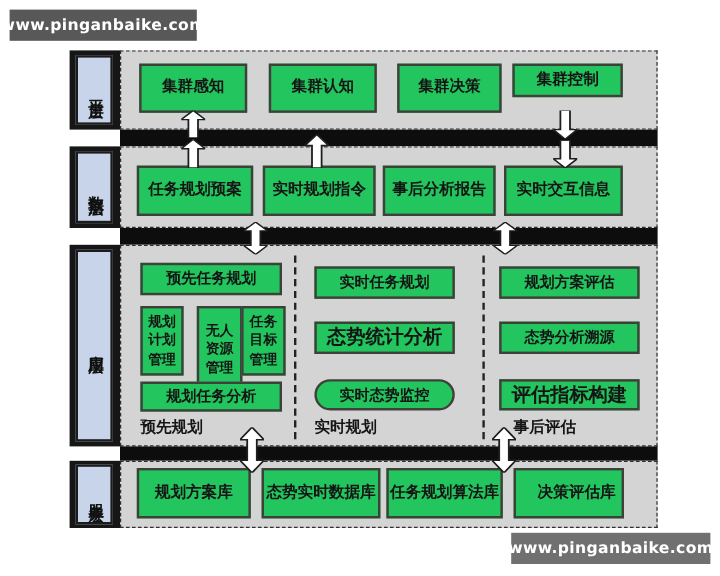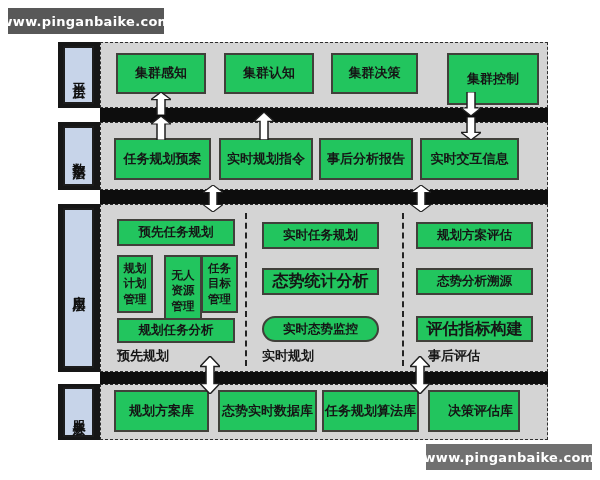--- a/index.html
+++ b/index.html
@@ -43,21 +43,21 @@
 <div class="canvas">
 
   <div class="watermark wm-top">www.pinganbaike.com</div>
 
   <div class="label-frame" style="top:42px;height:66px;"></div>
   <div class="label-box" style="top:46px;height:58px;">平台层</div>
   <div class="panel" style="top:42px;height:66px;"></div>
   <div class="node" style="left:116px;top:53px;width:90px;height:41px;">集群感知</div>
   <div class="node" style="left:224px;top:53px;width:90px;height:41px;">集群认知</div>
   <div class="node" style="left:331px;top:53px;width:87px;height:41px;">集群决策</div>
-  <div class="node" style="left:447px;top:53px;width:92px;height:52px;">集群控制</div>
+  <div class="node" style="left:427px;top:53px;width:92px;height:28px;">集群控制</div>
 
   <div class="bus-bar" style="top:108px;height:14px;"></div>
 
   <div class="label-frame" style="top:122px;height:68px;"></div>
   <div class="label-box" style="top:126px;height:60px;">数据层</div>
   <div class="panel" style="top:122px;height:68px;"></div>
   <div class="node" style="left:114px;top:138px;width:97px;height:42px;">任务规划预案</div>
   <div class="node" style="left:219px;top:138px;width:94px;height:42px;">实时规划指令</div>
   <div class="node" style="left:319px;top:138px;width:94px;height:42px;">事后分析报告</div>
   <div class="node" style="left:420px;top:138px;width:99px;height:42px;">实时交互信息</div>

